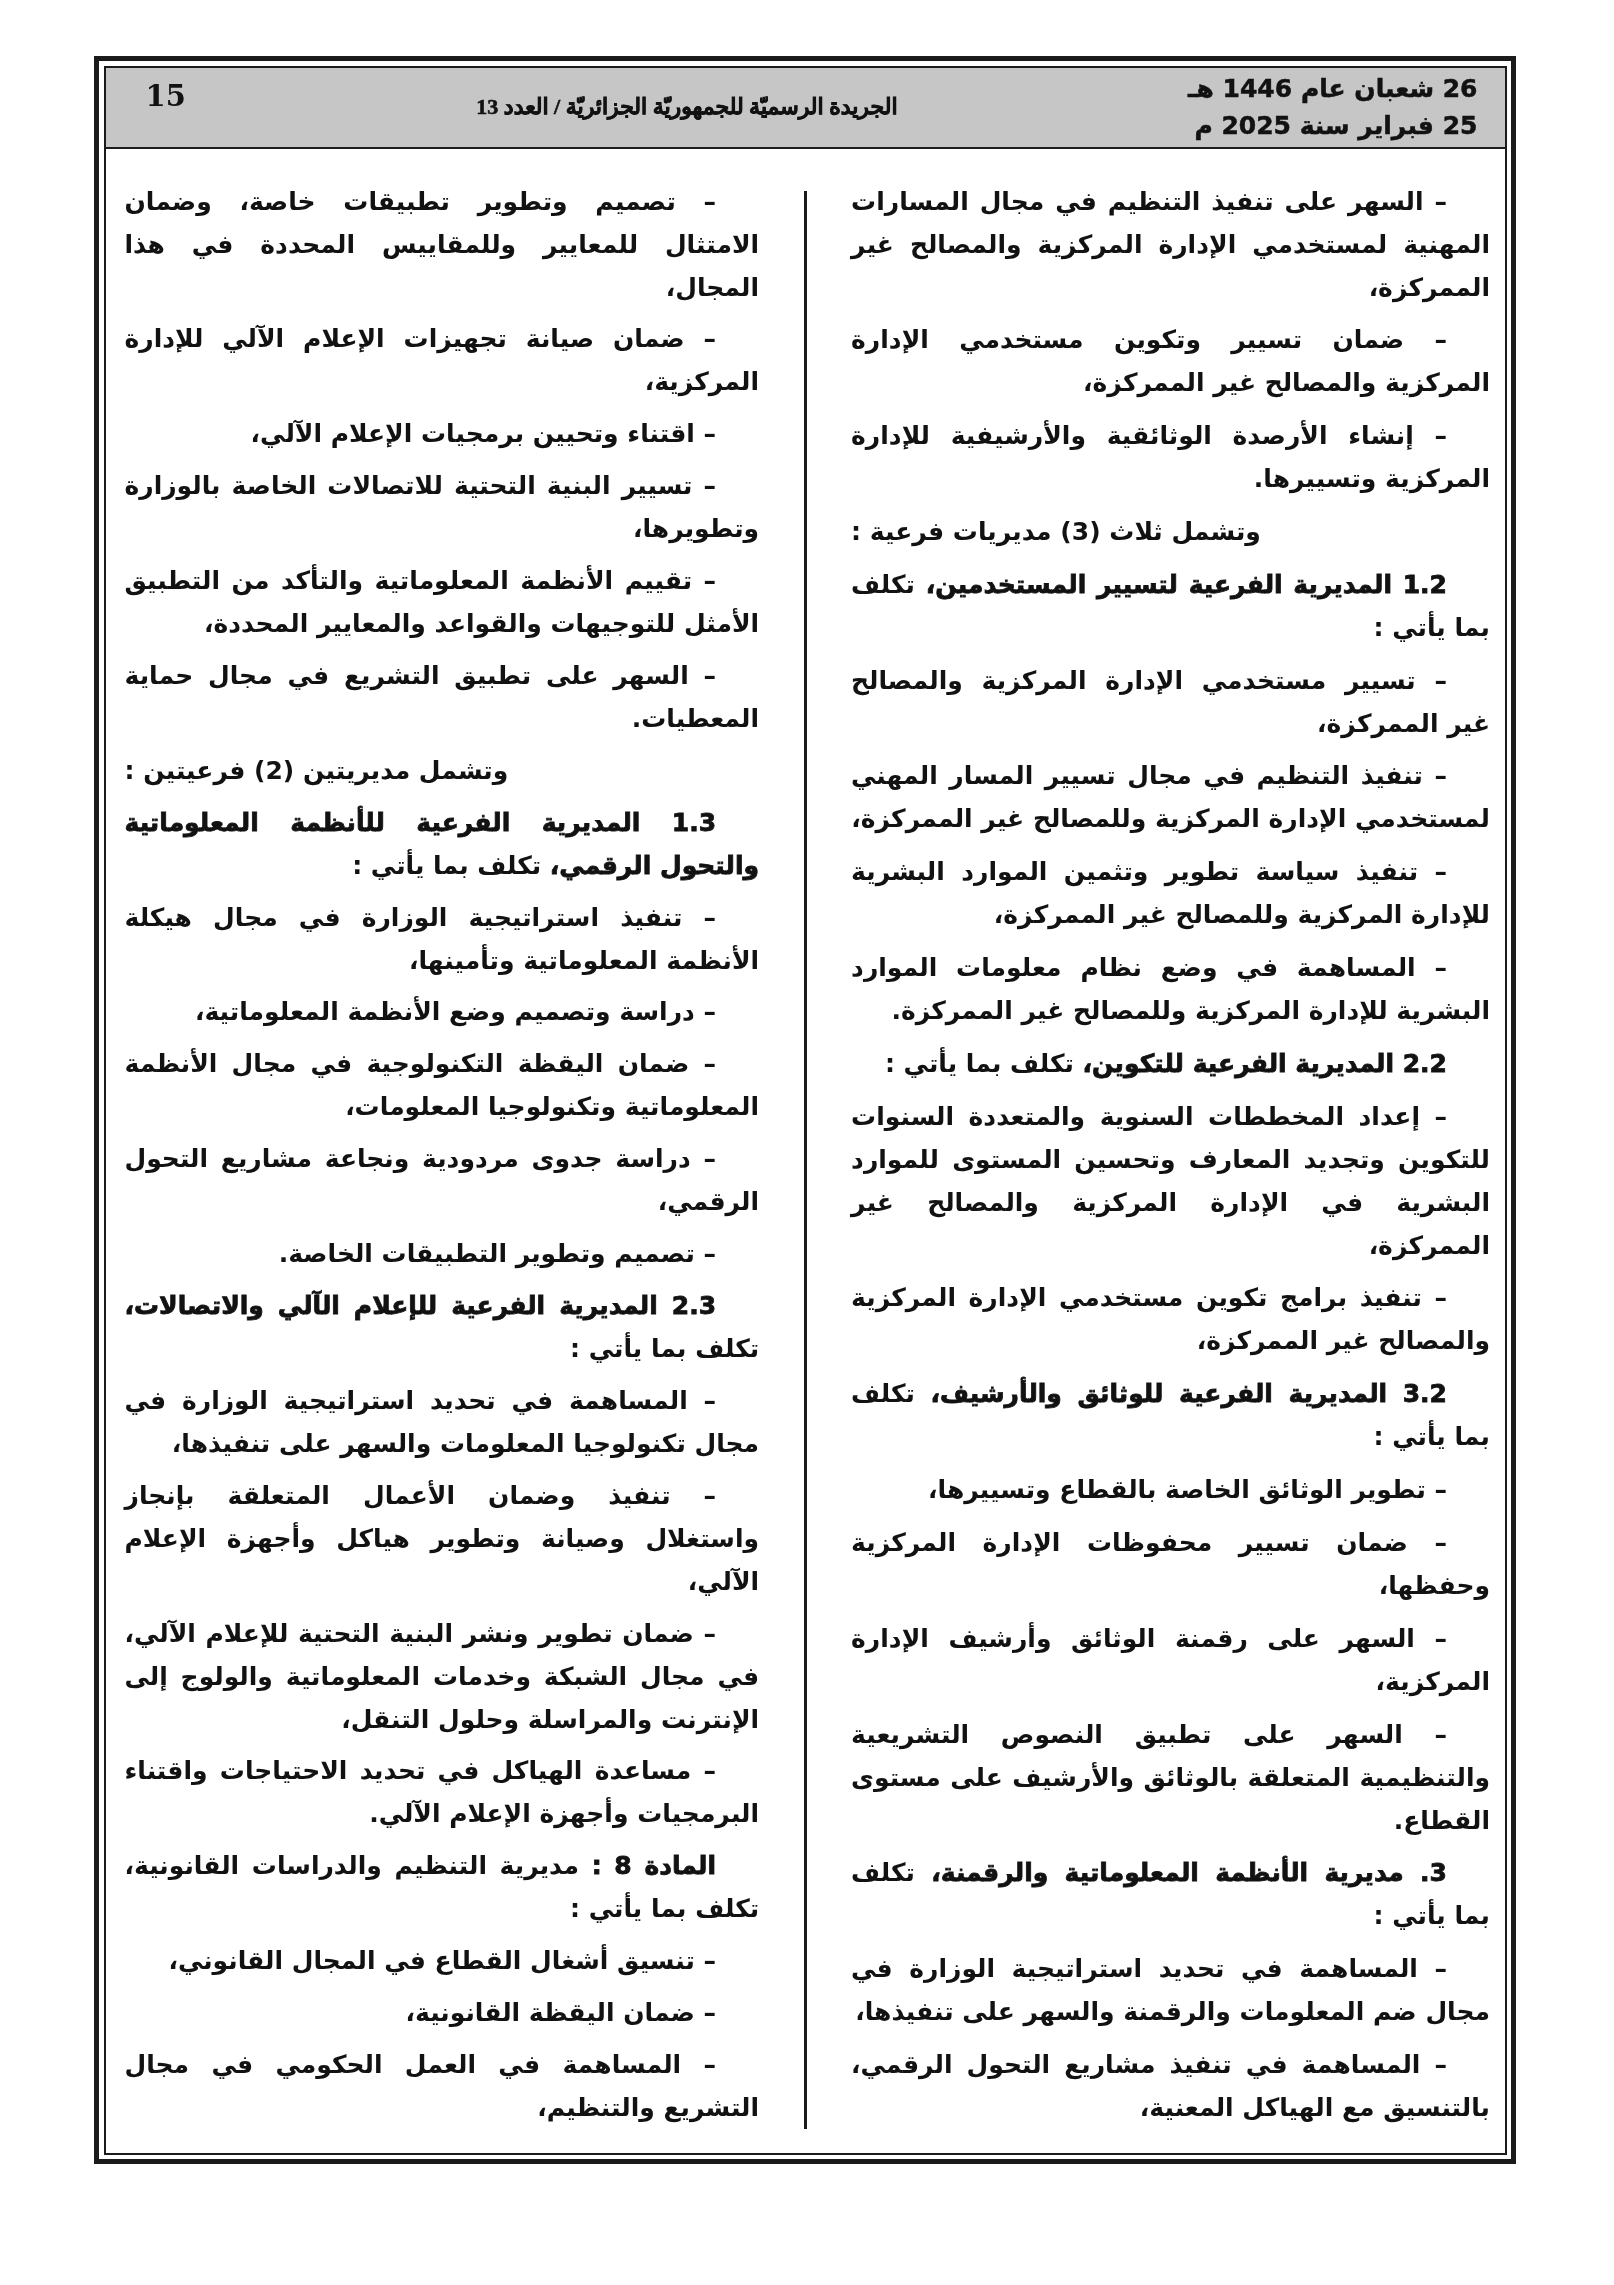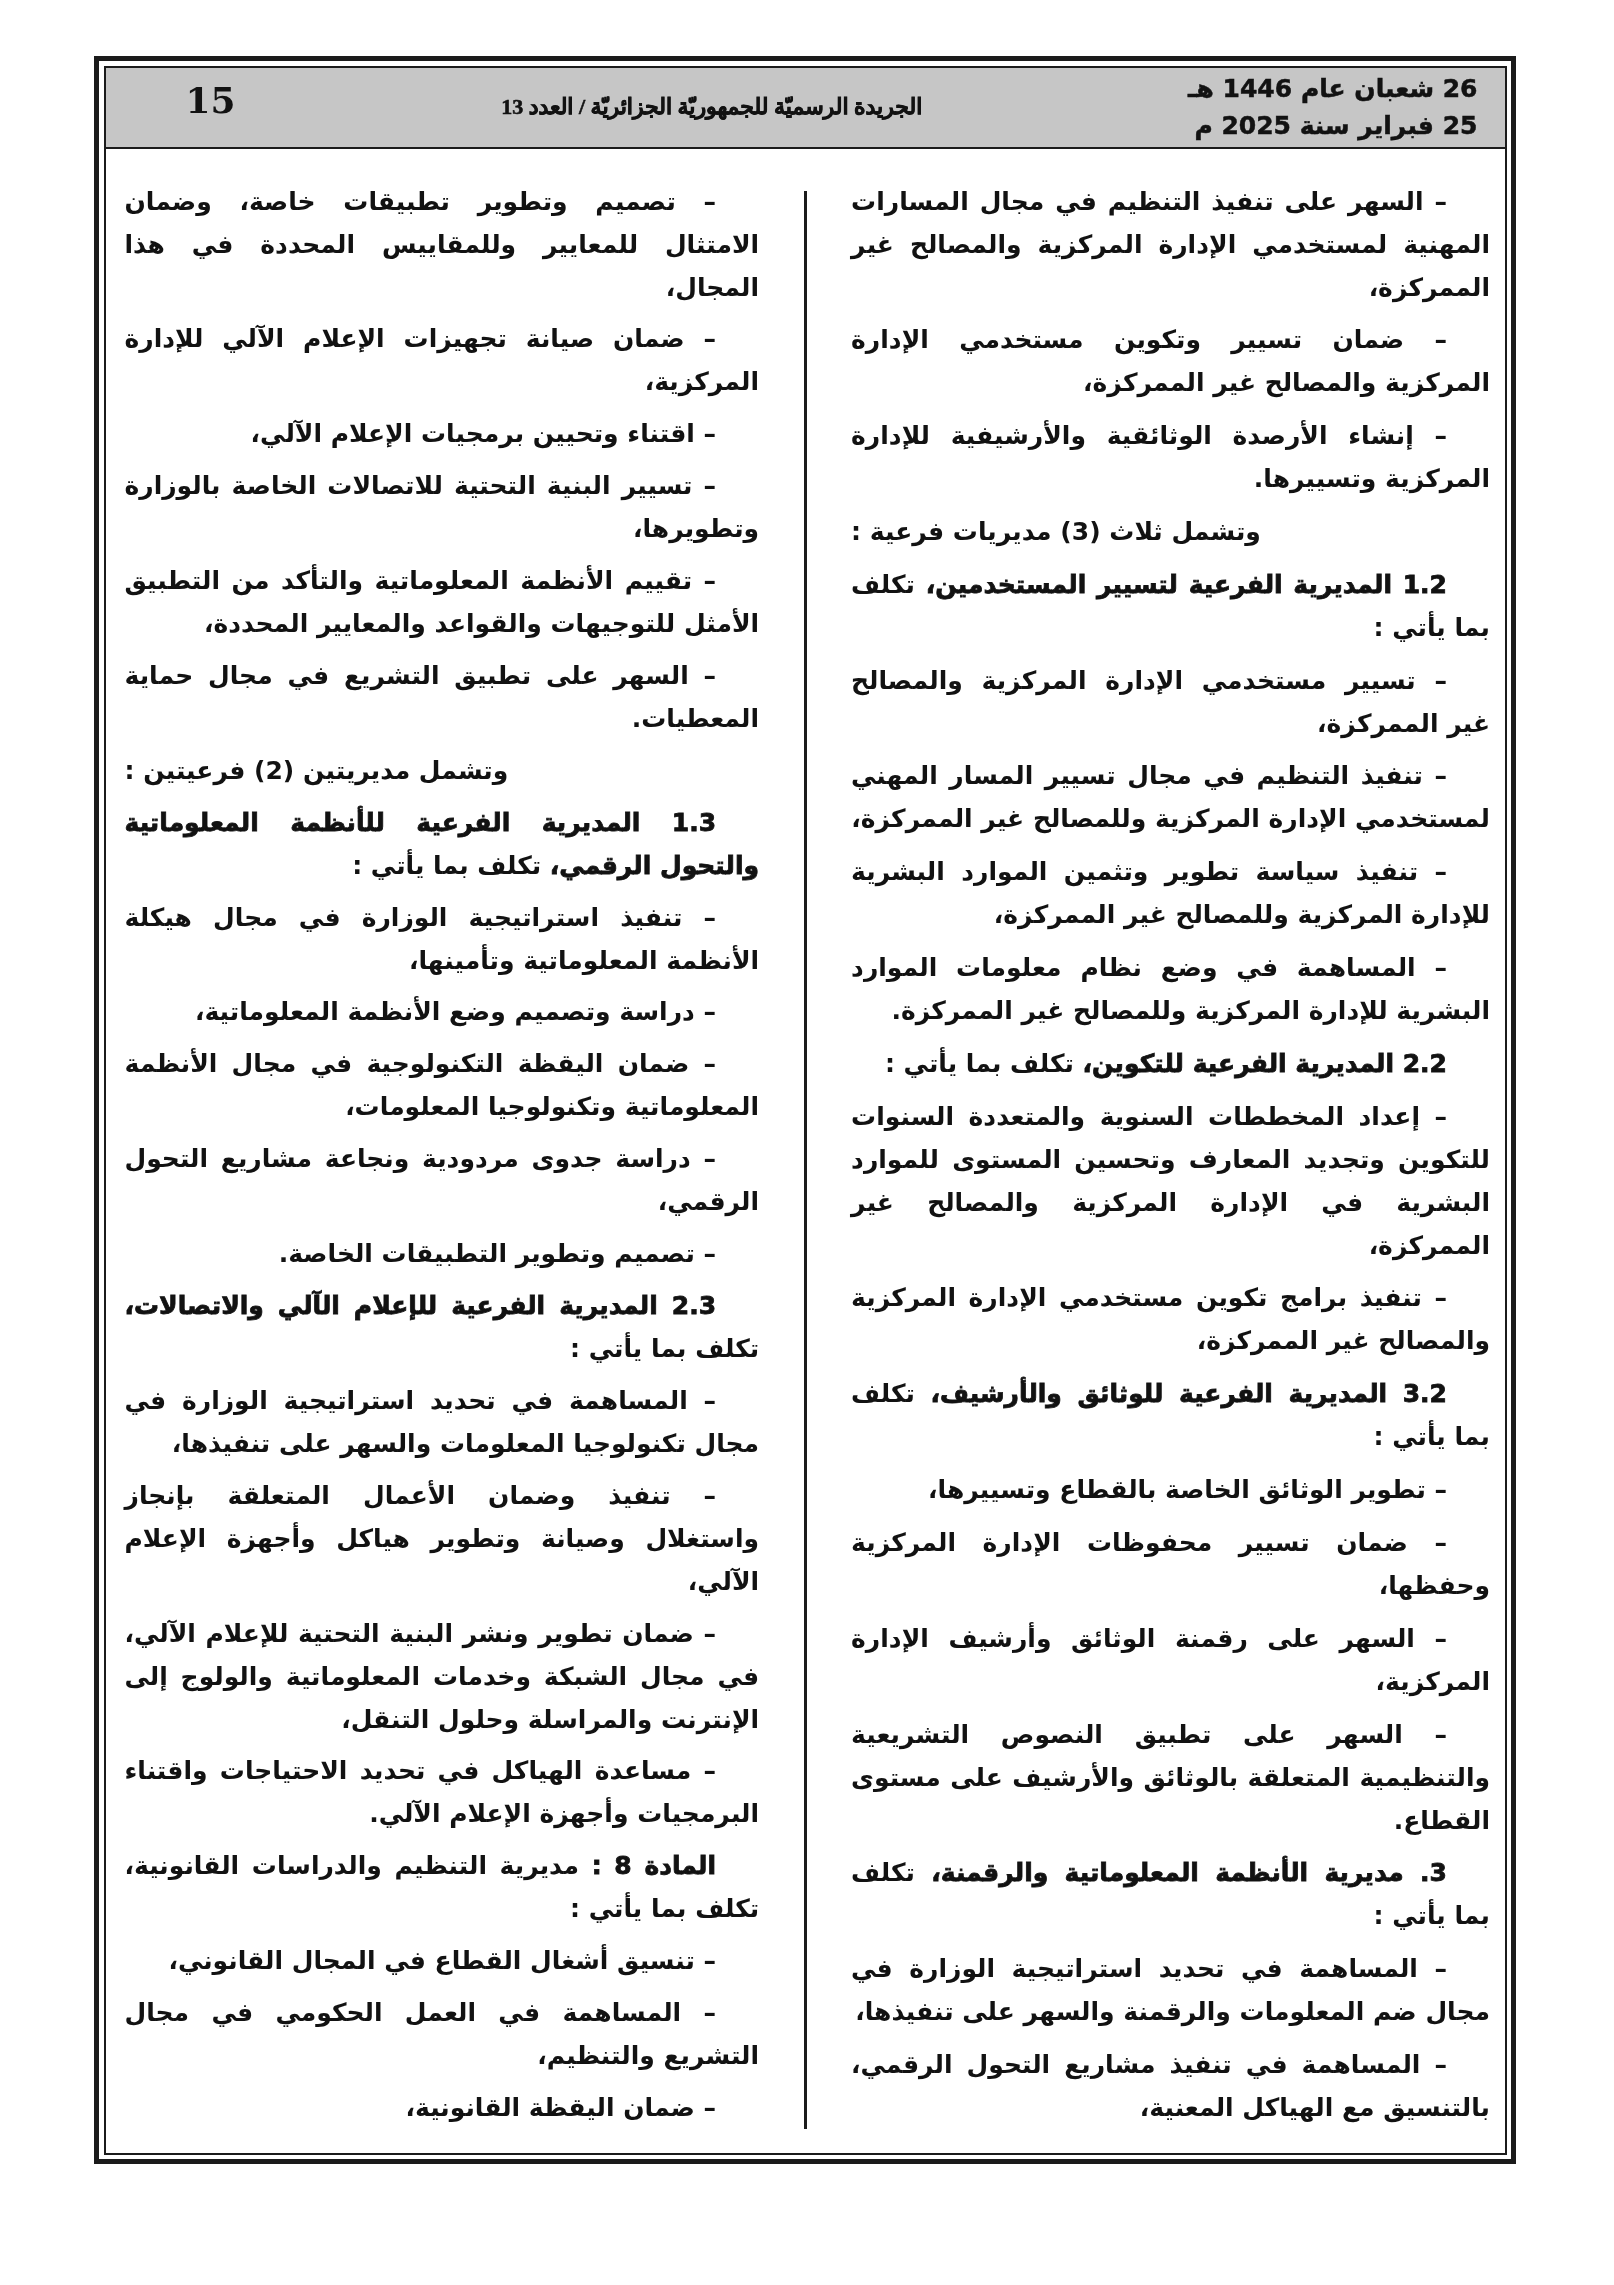--- a/index.html
+++ b/index.html
@@ -52,24 +52,24 @@
   }
   .masthead .journal-title {
     flex: 1;
     text-align: center;
     font-weight: 700;
     font-size: 22px;
     font-family: Liberation Serif, serif;
     -webkit-text-stroke: 0.6px #121212;
   }
   .masthead .page-number {
-    padding-left: 80px;
+    padding-left: 40px;
     font-family: "DejaVu Serif", serif;
     font-weight: 700;
-    font-size: 36px;
+    font-size: 29px;
     align-self: flex-start;
     padding-top: 11px;
   }
   
   .columns {
     flex: 1;
     position: relative;
     direction: rtl;
     display: flex;
     box-sizing: border-box;
@@ -162,21 +162,21 @@
             <p class="para list-item">– ضمان اليقظة التكنولوجية في مجال الأنظمة المعلوماتية وتكنولوجيا المعلومات،</p>
             <p class="para list-item">– دراسة جدوى مردودية ونجاعة مشاريع التحول الرقمي،</p>
             <p class="para list-item">– تصميم وتطوير التطبيقات الخاصة.</p>
             <p class="para heading"><strong class="b">2.3 المديرية الفرعية للإعلام الآلي والاتصالات،</strong><span> تكلف بما يأتي :</span></p>
             <p class="para list-item">– المساهمة في تحديد استراتيجية الوزارة في مجال تكنولوجيا المعلومات والسهر على تنفيذها،</p>
             <p class="para list-item">– تنفيذ وضمان الأعمال المتعلقة بإنجاز واستغلال وصيانة وتطوير هياكل وأجهزة الإعلام الآلي،</p>
             <p class="para list-item">– ضمان تطوير ونشر البنية التحتية للإعلام الآلي، في مجال الشبكة وخدمات المعلوماتية والولوج إلى الإنترنت والمراسلة وحلول التنقل،</p>
             <p class="para list-item">– مساعدة الهياكل في تحديد الاحتياجات واقتناء البرمجيات وأجهزة الإعلام الآلي.</p>
             <p class="para heading"><strong class="b">المادة 8 :</strong><span> مديرية التنظيم والدراسات القانونية، تكلف بما يأتي :</span></p>
             <p class="para list-item">– تنسيق أشغال القطاع في المجال القانوني،</p>
+            <p class="para list-item">– ضمان اليقظة القانونية،</p>
             <p class="para list-item">– المساهمة في العمل الحكومي في مجال التشريع والتنظيم،</p>
-            <p class="para list-item">– ضمان اليقظة القانونية،</p>
           </section>
       </main>
 
     </div>
   </div>
 </div>
 
 
 </body></html>

